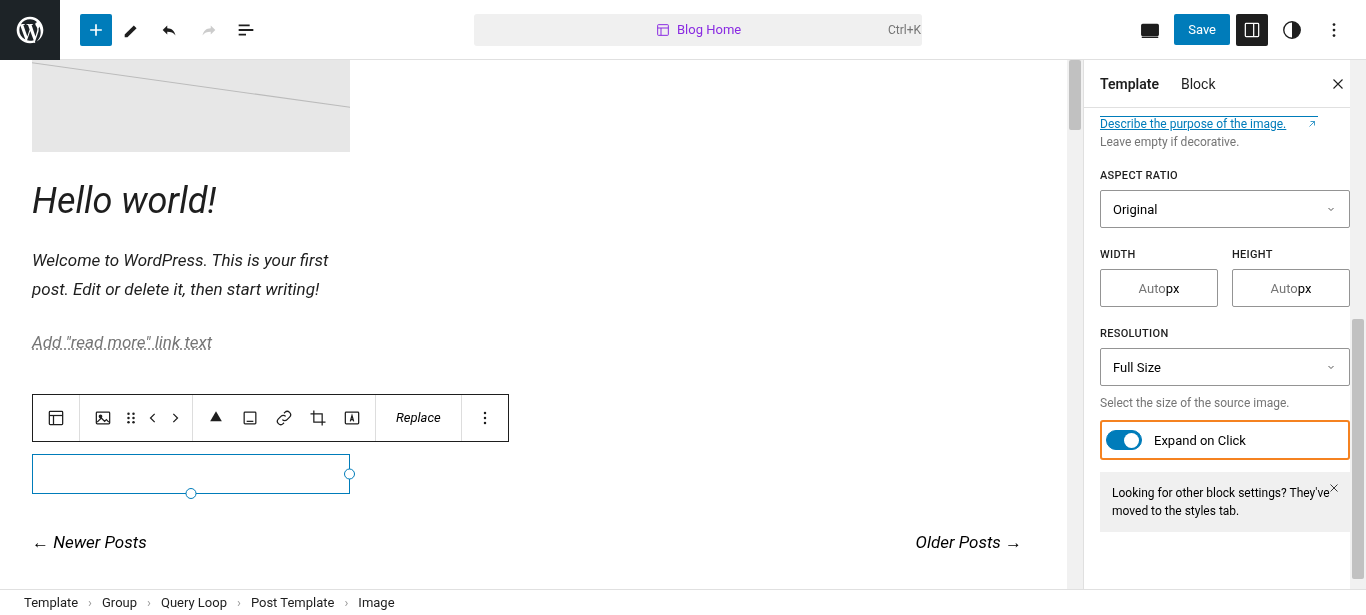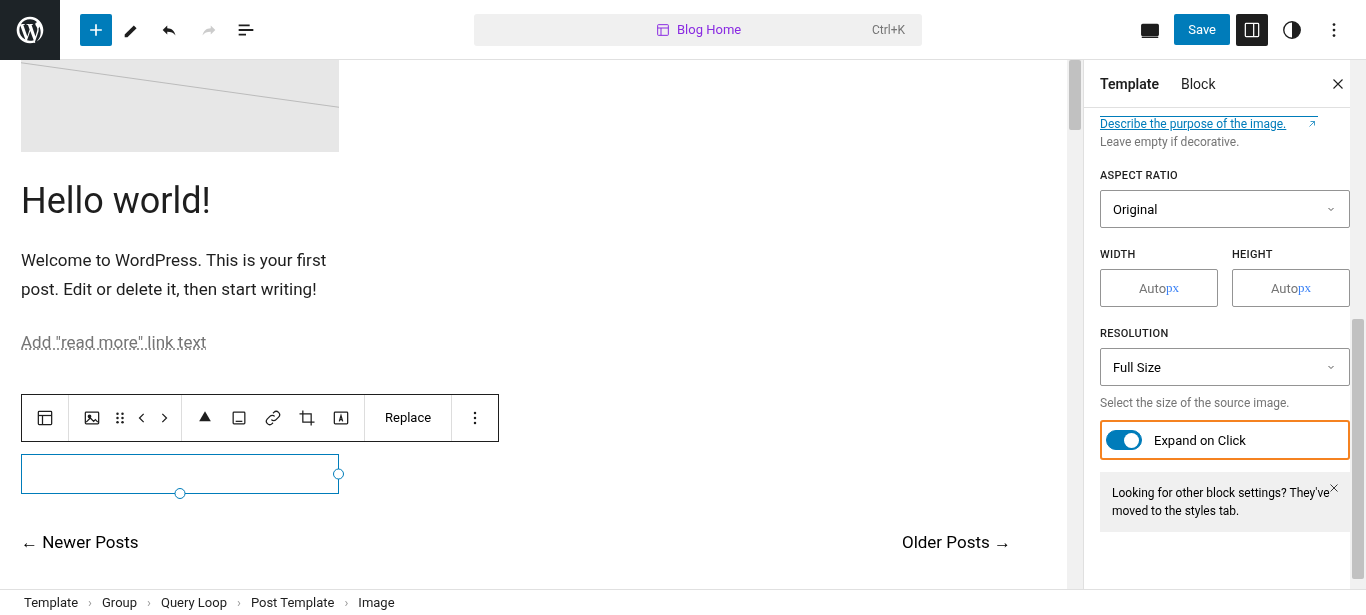--- a/index.html
+++ b/index.html
@@ -12,32 +12,32 @@
 .tb-left { display: flex; align-items: center; gap: 2px; padding-left: 20px; }
 .add-btn { width: 32px; height: 32px; background: #007cba; border-radius: 2px; display: flex; align-items: center; justify-content: center; cursor: pointer; }
 .add-btn svg { fill: #fff; width: 20px; height: 20px; }
 .ic-btn { width: 36px; height: 36px; display: flex; align-items: center; justify-content: center; cursor: pointer; border-radius: 2px; }
 .ic-btn svg { width: 22px; height: 22px; fill: #1e1e1e; }
 .ic-btn.muted svg { fill: #ccc; }
 .tb-center { flex: 1; display: flex; justify-content: center; }
 .doc-info { width: 448px; height: 32px; background: #f0f0f0; border-radius: 3px; display: flex; align-items: center; justify-content: center; position: relative; cursor: pointer; }
 .doc-info .title { color: #8a2be2; font-size: 13px; display:flex; align-items:center; gap:6px; }
 .doc-info .title svg { stroke:#8a2be2; width:16px; height:16px; fill:none; stroke-width:1.5; }
-.doc-info .kbd { position: absolute; right: 17px; color: #757575; font-size: 12px; }
+.doc-info .kbd { position: absolute; right: 1px; color: #757575; font-size: 12px; }
 .tb-right { display: flex; align-items: center; gap: 6px; padding-right: 14px; }
 .save-btn { background: #007cba; color: #fff; border: none; padding: 8px 14px; font-size: 13px; border-radius: 2px; cursor: pointer; }
 .sq-active { width: 32px; height: 32px; background: #1e1e1e; display: flex; align-items: center; justify-content: center; border-radius: 2px; cursor: pointer; }
 .sq-active svg { stroke: #fff; fill: none; width: 20px; height: 20px; stroke-width:1.5; }
 
 
 .main-area { flex: 1; display: flex; min-height: 0; }
 .canvas { flex: 1; position: relative; overflow: hidden; }
 .canvas-scroll { position:absolute; right:0; top:0; bottom:0; width:16px; background:#f1f1f1; }
 .canvas-scroll .thumb { position:absolute; right:2px; width:12px; background:#c1c1c1; border-radius:2px; top:0; height:70px; }
-.canvas-inner { padding: 0 0 0 21px; position: relative; }
+.canvas-inner { padding: 0 0 0 32px; position: relative; font-style: italic; }
 .placeholder { width: 318px; height: 92px; background: #e7e7e7; position: relative; overflow: hidden; }
 .placeholder::before { content:""; position:absolute; border-top:1px solid #bbb; width:200%; transform:rotate(8deg); top:30px; left:-120px; }
 .post-title { font-size: 36px; font-weight: 400; margin-top: 28px; color: #1e1e1e; }
 .post-body { font-size: 17px; line-height: 1.7; margin-top: 24px; color: #1e1e1e; max-width: 330px; }
 .read-more { margin-top: 28px; font-size: 17px; color: #757575; text-decoration: underline dotted; cursor: text; }
 
 .block-toolbar { display: inline-flex; border: 1px solid #1e1e1e; background: #fff; margin-top: 42px; height: 48px; }
 .bt-group { display: flex; align-items: center; border-right: 1px solid #ddd; padding: 0 6px; }
 .bt-group:last-child { border-right: none; }
 .bt-ic { width: 34px; height: 44px; display: flex; align-items: center; justify-content: center; cursor: pointer; }
@@ -64,21 +64,21 @@
 .sb-content { padding: 8px 16px 16px; overflow: hidden; }
 
 .alt-link { color: #007cba; text-decoration: underline; font-size: 12px; display: inline-flex; align-items:center; gap:20px; border-top:1px solid #007cba; padding-top:0; cursor:pointer; }
 .alt-hint { color: #757575; font-size: 12px; margin-top: 4px; }
 
 .field-label { font-size: 11px; font-weight: 500; text-transform: uppercase; color: #1e1e1e; margin-top: 20px; letter-spacing: 0.3px; }
 .select-box { border: 1px solid #949494; height: 38px; border-radius: 2px; margin-top: 8px; display: flex; align-items: center; justify-content: space-between; padding: 0 12px; font-size: 13px; cursor: pointer; }
 .dim-row { display: flex; gap: 14px; margin-top: 0; }
 .dim-col { flex: 1; }
 .dim-input { border: 1px solid #949494; height: 38px; border-radius: 2px; margin-top: 8px; display: flex; align-items: center; justify-content: center; padding: 0 10px; font-size: 13px; color: #757575; }
-.dim-input span:last-child { color: #3b82f6; font-family: Liberation Serif, serif; }
+.dim-input span:last-child { color: #000000; }
 .help-text { color: #757575; font-size: 12px; margin-top: 10px; }
 
 .toggle-row { display: flex; align-items: center; gap: 12px; margin-top: 10px; padding: 8px 4px; border: 2px solid #f58220; border-radius: 3px; }
 .toggle { width: 36px; height: 20px; background: #007cba; border-radius: 10px; position: relative; border:1px solid #007cba; cursor:pointer; }
 .toggle::after { content:""; position:absolute; right:2px; top:1.5px; width:15px; height:15px; background:#fff; border-radius:50%; }
 
 .adv-row { display: flex; justify-content: space-between; align-items: center; padding: 16px 0 6px; font-size: 14px; cursor: pointer; border-top:1px solid #e0e0e0; margin-top:18px; }
 
 .notice { background: #f0f0f0; padding: 12px; font-size: 12px; position: relative; margin-top: 12px; line-height:1.5; }
 .notice .x { position: absolute; right: 6px; top: 6px; cursor: pointer; width:20px; height:20px; display:flex; align-items:center; justify-content:center; }

